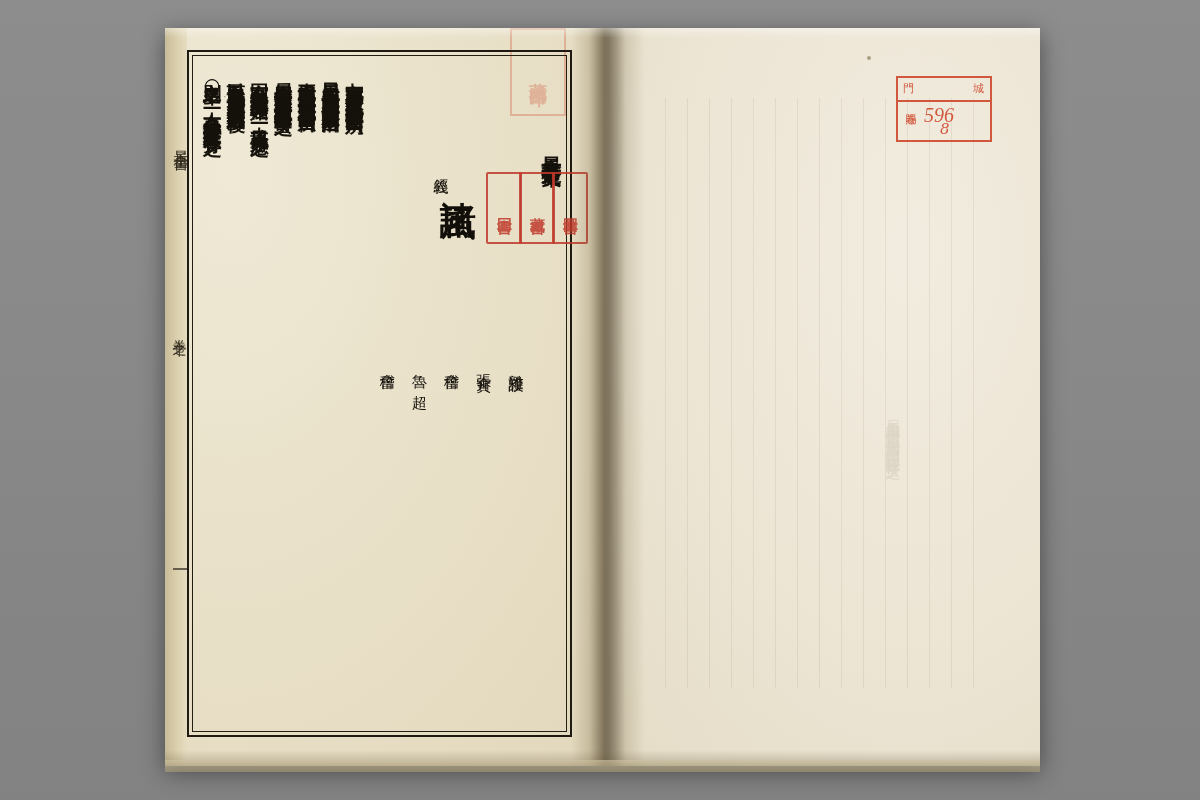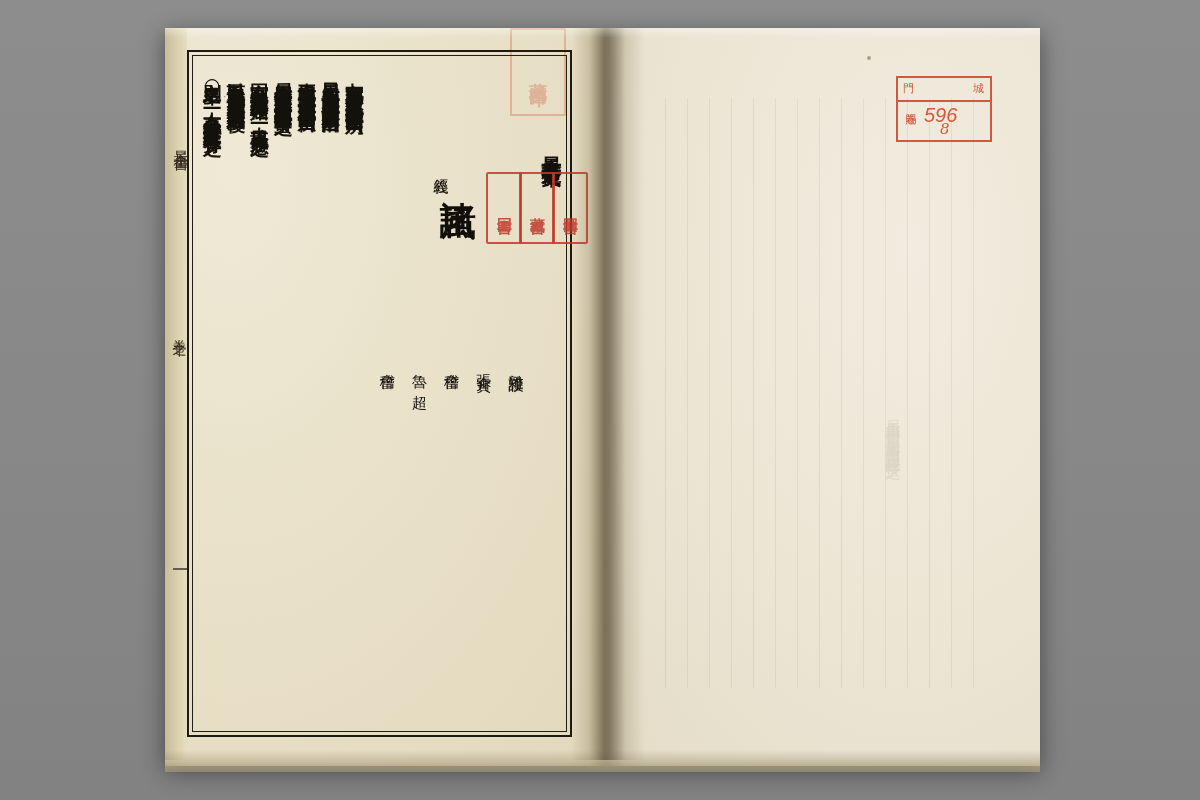--- a/index.html
+++ b/index.html
@@ -240,21 +240,21 @@
     position:absolute; left:5px; top:3px; right:5px;
     display:flex; justify-content:space-between;
     font-size: 11px; letter-spacing:1px;
   }
   .stamp .rule{
     position:absolute; left:0; right:0; top:22px; height:2px; background:#cf4528;
   }
   .stamp .num{
     position:absolute; left:26px; top:26px;
     font-size: 20px;
-    font-family:Liberation Sans, sans-serif;
+    font-family:Liberation Serif, serif;
     font-style: italic;
   }
   .stamp .leftlab{
     position:absolute; left:4px; top:27px;
     writing-mode: vertical-rl; text-orientation: upright;
     font-size: 11px;
   }
   .stamp .botnum{
     position:absolute; left:42px; top:42px;
     font-size: 15px;

